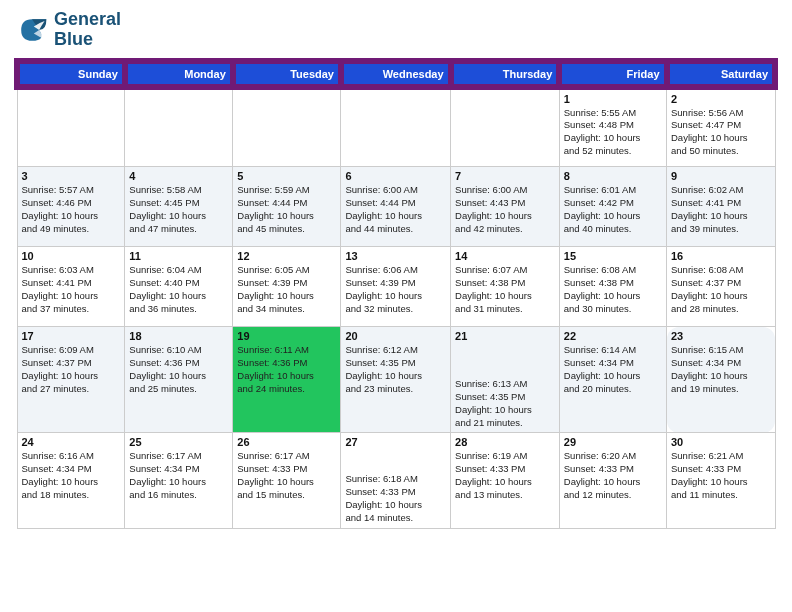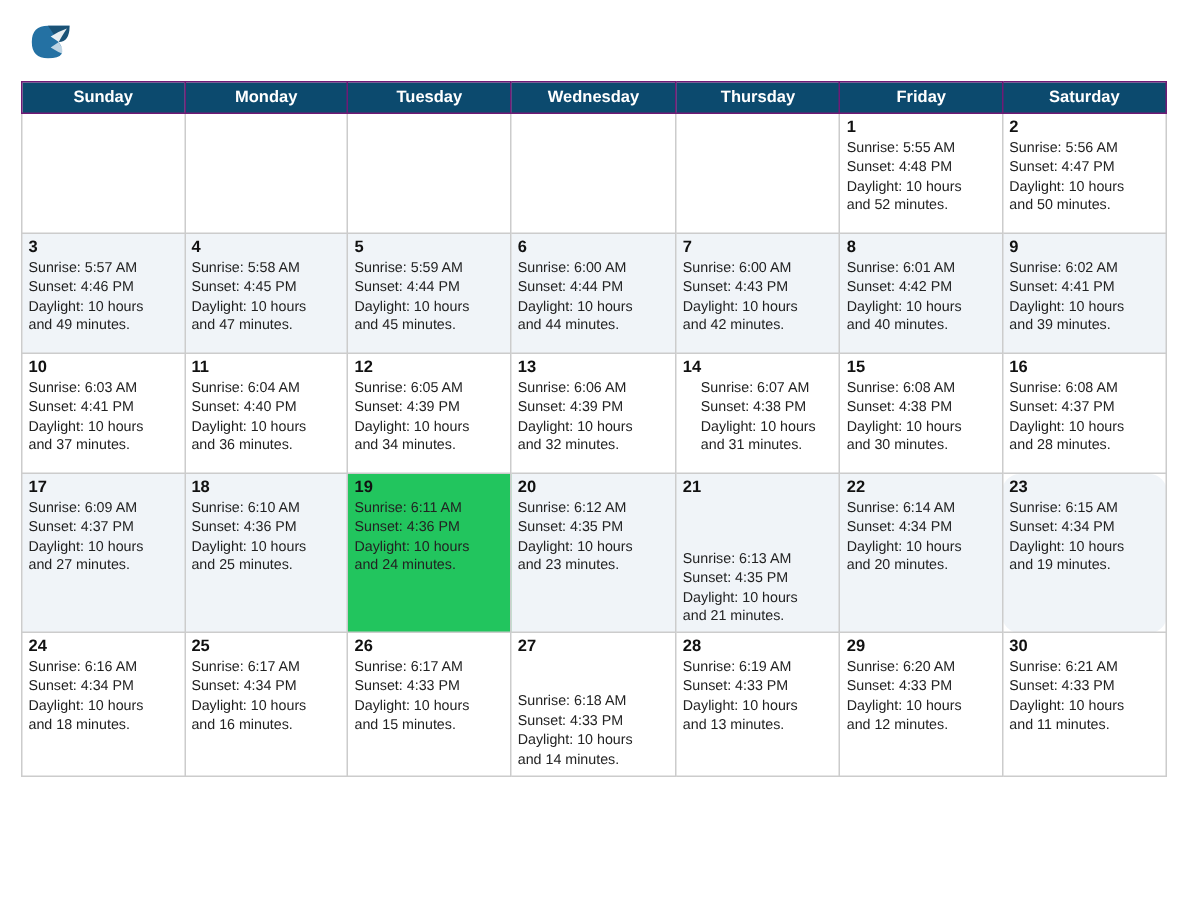--- a/index.html
+++ b/index.html
@@ -48,27 +48,27 @@
     .location {
       font-size: 14px;
       color: #333;
     }
     .calendar {
       width: 100%;
       border-collapse: collapse;
       font-size: 10px;
     }
     .calendar th {
-      background: #0c4a6e;
+      background: #1d4ed8;
       color: #fff;
       padding: 4px 4px;
-      text-align: center;
+      text-align: right;
       font-size: 11px;
       font-weight: bold;
-      border: 1px solid #701a75;
+      border: 6px solid #701a75;
     }
     .calendar td {
       border: 1px solid #ccc;
       vertical-align: top;
       padding: 3px 4px;
       width: 113px;
       height: 80px;
       background: #fff;
     }
     .calendar tr:nth-child(even) td {
@@ -96,20 +96,24 @@
   <div class="header">
     <div class="logo">
       <svg class="logo-icon" viewBox="0 0 40 40">
 
         <path d="M8 20 Q8 8 20 8 L36 8 Q36 8 28 20 Q36 32 20 32 Q8 32 8 20Z" fill="#2471a3"></path>
         <path d="M20 8 L36 8 Q36 20 28 20" fill="#1a5276"></path>
 
         <path d="M22 16 Q28 12 34 10 Q30 16 28 20" fill="white" opacity="0.9"></path>
         <path d="M22 24 Q28 28 34 30 Q30 24 28 20" fill="white" opacity="0.7"></path>
       </svg>
+      <div class="logo-text">
+        <div>General</div>
+        <div>Blue</div>
+      </div>
     </div>
     <div class="title-block">
       <div class="month-title"></div>
       <div class="location"></div>
     </div>
   </div>
 
   <table class="calendar">
     <thead>
       <tr>
@@ -219,21 +223,21 @@
           </td>
           <td>
             <div class="day-num">13</div>
             <div class="day-info" style="white-space: pre-line;">Sunrise: 6:06 AM
 Sunset: 4:39 PM
 Daylight: 10 hours
 and 32 minutes.</div>
           </td>
           <td>
             <div class="day-num">14</div>
-            <div class="day-info" style="white-space: pre-line; margin-left: 12px;">Sunrise: 6:07 AM
+            <div class="day-info" style="white-space: pre-line;">Sunrise: 6:07 AM
 Sunset: 4:38 PM
 Daylight: 10 hours
 and 31 minutes.</div>
           </td>
           <td>
             <div class="day-num">15</div>
             <div class="day-info" style="white-space: pre-line;">Sunrise: 6:08 AM
 Sunset: 4:38 PM
 Daylight: 10 hours
 and 30 minutes.</div>

